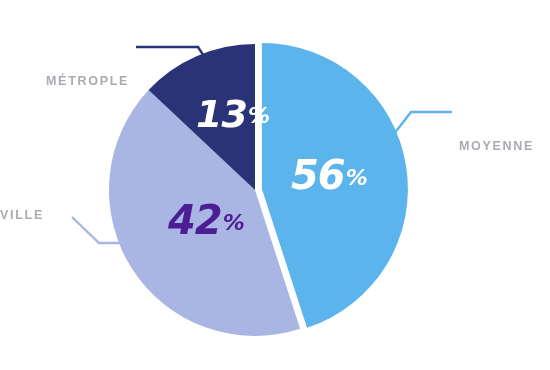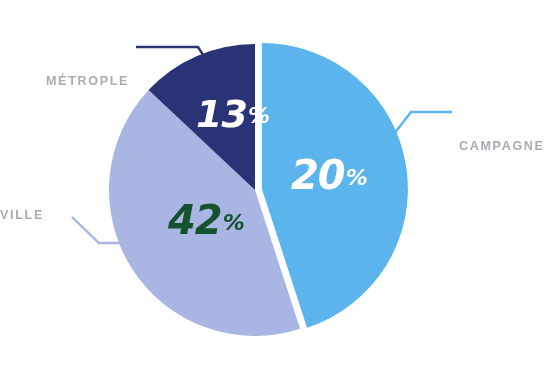--- a/index.html
+++ b/index.html
@@ -119,32 +119,32 @@
       <polyline stroke="#5cb4ec" points="452,112 411,112 394,134"></polyline>
       <polyline stroke="#a9b5e2" points="72,217 99,243 141,243"></polyline>
     </g>
   </svg>
 
   <div class="cat-label" id="label-metropole" style="color: rgb(169, 171, 177);">
     <span class="ln">MÉTROPLE</span>
   </div>
 
   <div class="cat-label" id="label-campagne" style="color: rgb(169, 171, 177);">
-    <span class="ln">CAMPAGNE</span>
+    <span class="ln">MOYENNE</span>
   </div>
 
   <div class="cat-label" id="label-ville" style="color: rgb(169, 171, 177);">
     <span class="ln">VILLE</span>
   </div>
 
   <div class="pct" id="pct-metropole" style="color: rgb(255, 255, 255);">
     <span class="num">13</span><span class="sym">%</span>
   </div>
 
   <div class="pct" id="pct-campagne" style="color: rgb(255, 255, 255);">
-    <span class="num">20</span><span class="sym">%</span>
+    <span class="num">56</span><span class="sym">%</span>
   </div>
 
-  <div class="pct" id="pct-ville" style="color: #14532d; font-style: italic;">
+  <div class="pct" id="pct-ville" style="color: #4c1d95; font-style: italic;">
     <span class="num">42</span><span class="sym">%</span>
   </div>
 
 </div>
 
 </body></html>

